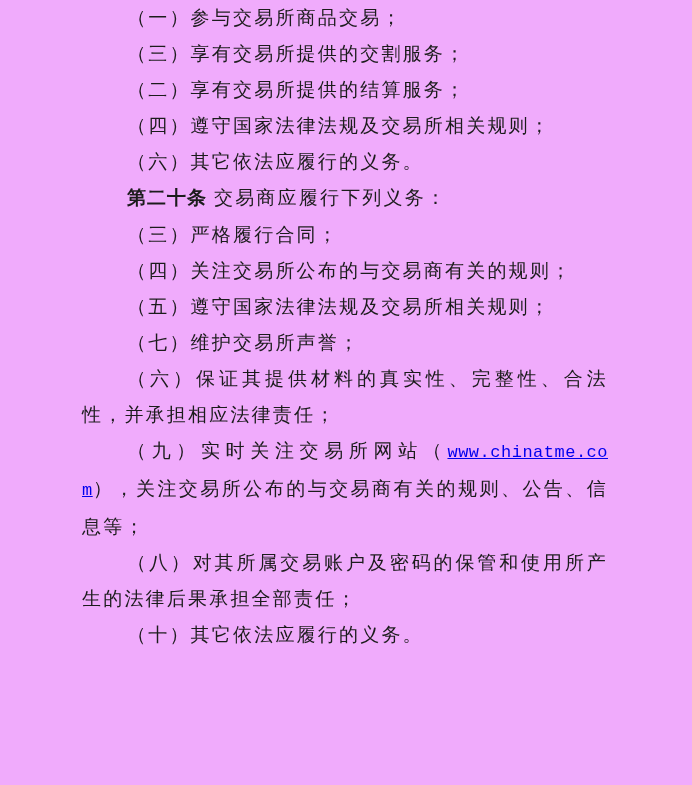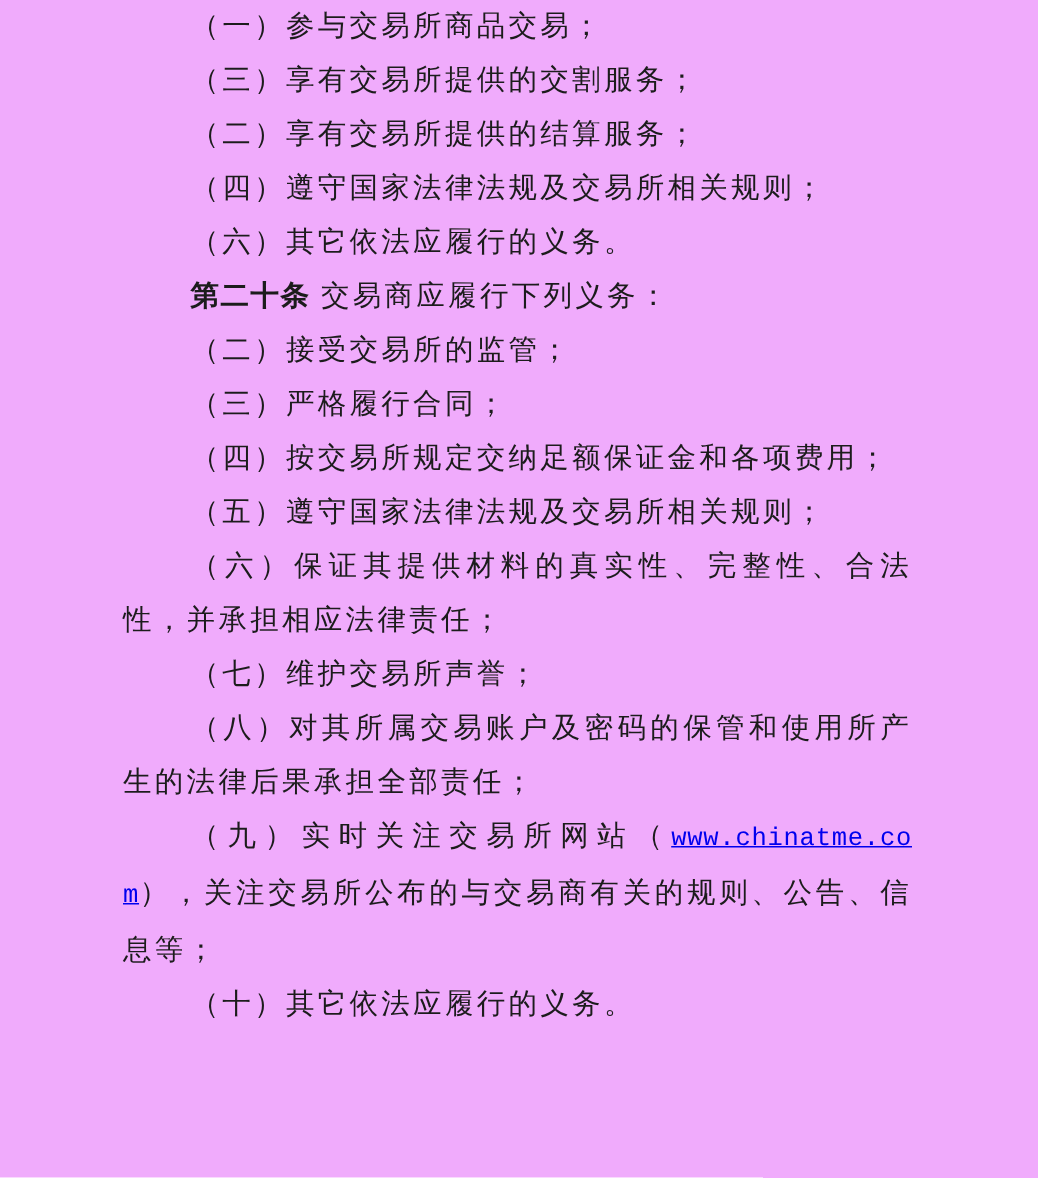--- a/index.html
+++ b/index.html
@@ -49,23 +49,22 @@
 <body>
 
 <div class="page">
   <div class="doc-body" id="doc-body">
       <p class="para"><span class="normal">（一）参与交易所商品交易；</span></p>
       <p class="para"><span class="normal">（三）享有交易所提供的交割服务；</span></p>
       <p class="para"><span class="normal">（二）享有交易所提供的结算服务；</span></p>
       <p class="para"><span class="normal">（四）遵守国家法律法规及交易所相关规则；</span></p>
       <p class="para"><span class="normal">（六）其它依法应履行的义务。</span></p>
       <p class="para"><span class="bold">第二十条</span><span class="normal"> 交易商应履行下列义务：</span></p>
-      <p class="para"><span class="normal">（二）接受交易所的监管；</span></p>
       <p class="para"><span class="normal">（三）严格履行合同；</span></p>
-      <p class="para"><span class="normal">（四）按交易所规定交纳足额保证金和各项费用；</span></p>
+      <p class="para"><span class="normal">（四）关注交易所公布的与交易商有关的规则；</span></p>
       <p class="para"><span class="normal">（五）遵守国家法律法规及交易所相关规则；</span></p>
+      <p class="para"><span class="normal">（七）维护交易所声誉；</span></p>
       <p class="para"><span class="normal">（六）保证其提供材料的真实性、完整性、合法性，并承担相应法律责任；</span></p>
-      <p class="para"><span class="normal">（七）维护交易所声誉；</span></p>
+      <p class="para"><span class="normal">（九）实时关注交易所网站（</span><span class="link">www.chinatme.com</span><span class="normal">），关注交易所公布的与交易商有关的规则、公告、信息等；</span></p>
       <p class="para"><span class="normal">（八）对其所属交易账户及密码的保管和使用所产生的法律后果承担全部责任；</span></p>
-      <p class="para"><span class="normal">（九）实时关注交易所网站（</span><span class="link">www.chinatme.com</span><span class="normal">），关注交易所公布的与交易商有关的规则、公告、信息等；</span></p>
       <p class="para"><span class="normal">（十）其它依法应履行的义务。</span></p>
     </div>
 </div>
 
 </body></html>

